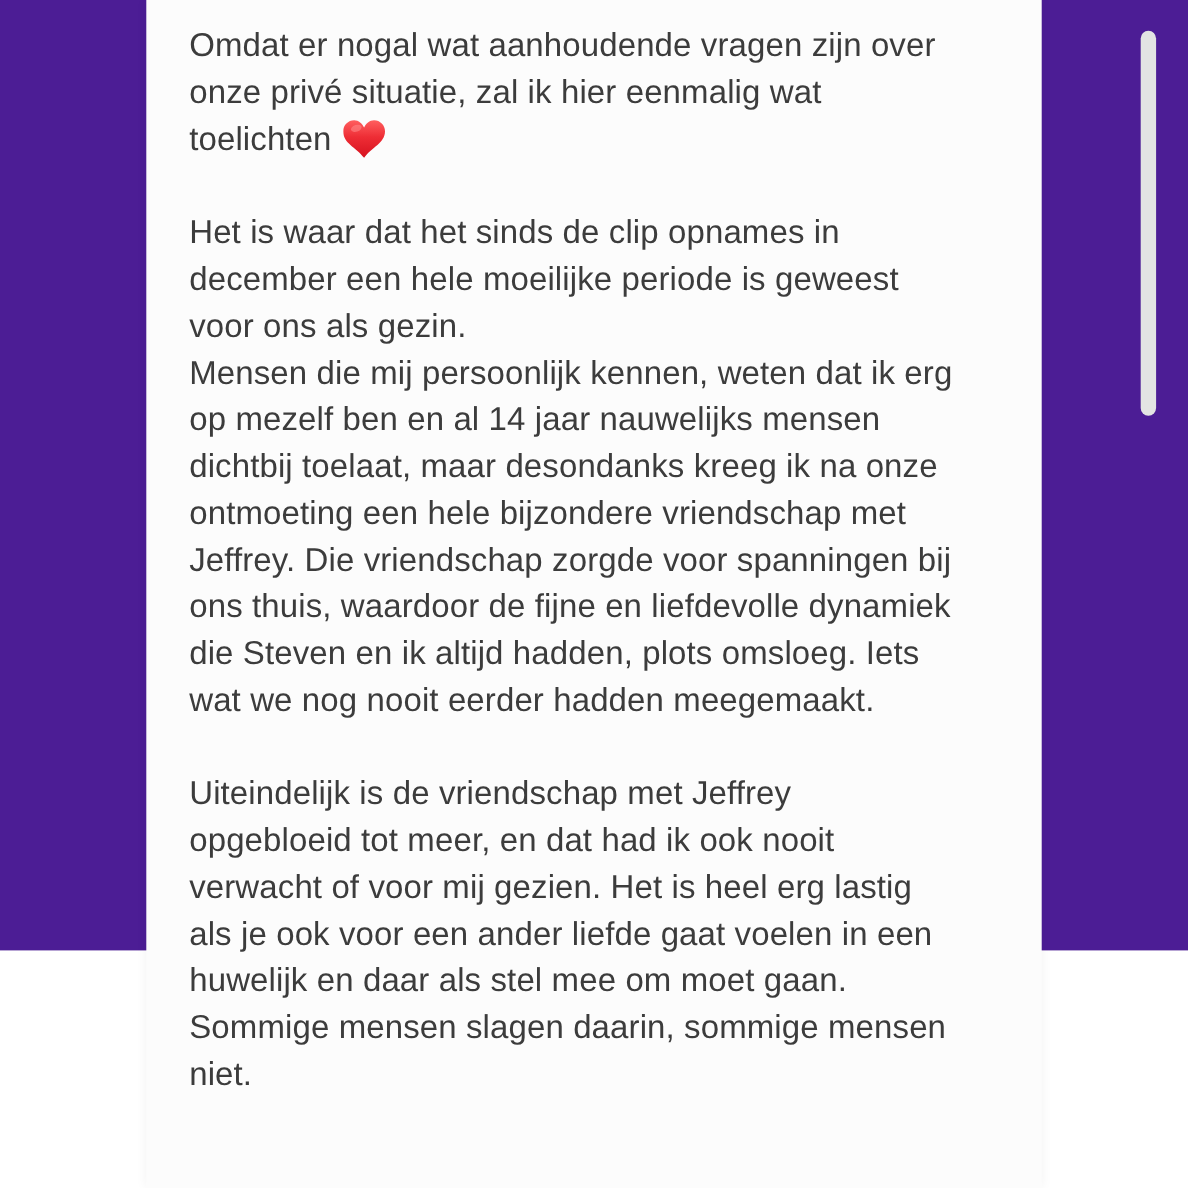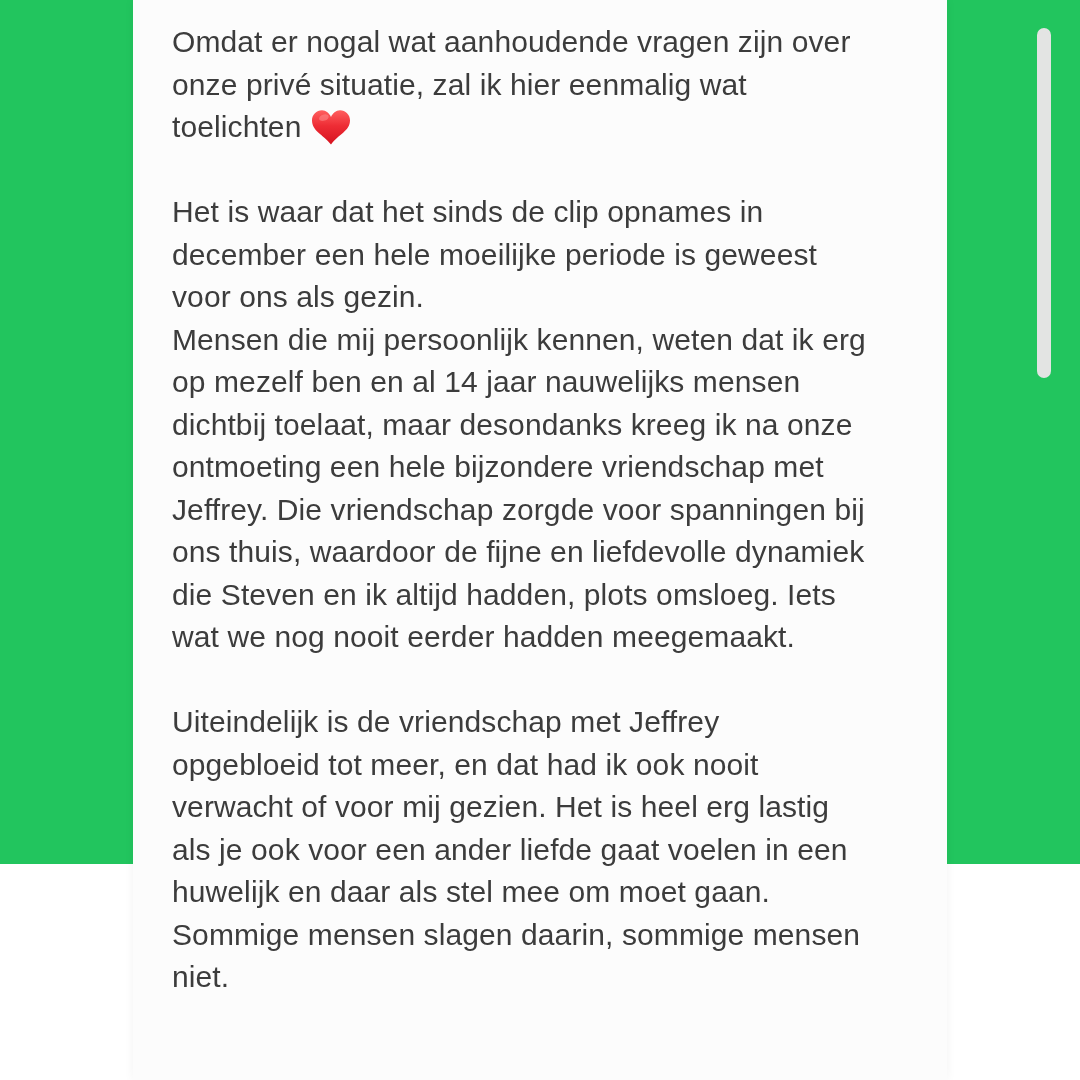--- a/index.html
+++ b/index.html
@@ -7,21 +7,21 @@
     padding: 0;
     width: 1080px;
     height: 1080px;
     overflow: hidden;
     font-family: "Liberation Sans", sans-serif;
   }
   .page {
     position: relative;
     width: 1080px;
     height: 864px;
-    background: #22c55e;
+    background: #4c1d95;
   }
   .card {
     position: absolute;
     left: 133px;
     top: 0;
     width: 814px;
     height: 1080px;
     background: #fcfcfc;
     box-shadow: 0 0 10px rgba(0,0,0,0.05);
     overflow: hidden;

